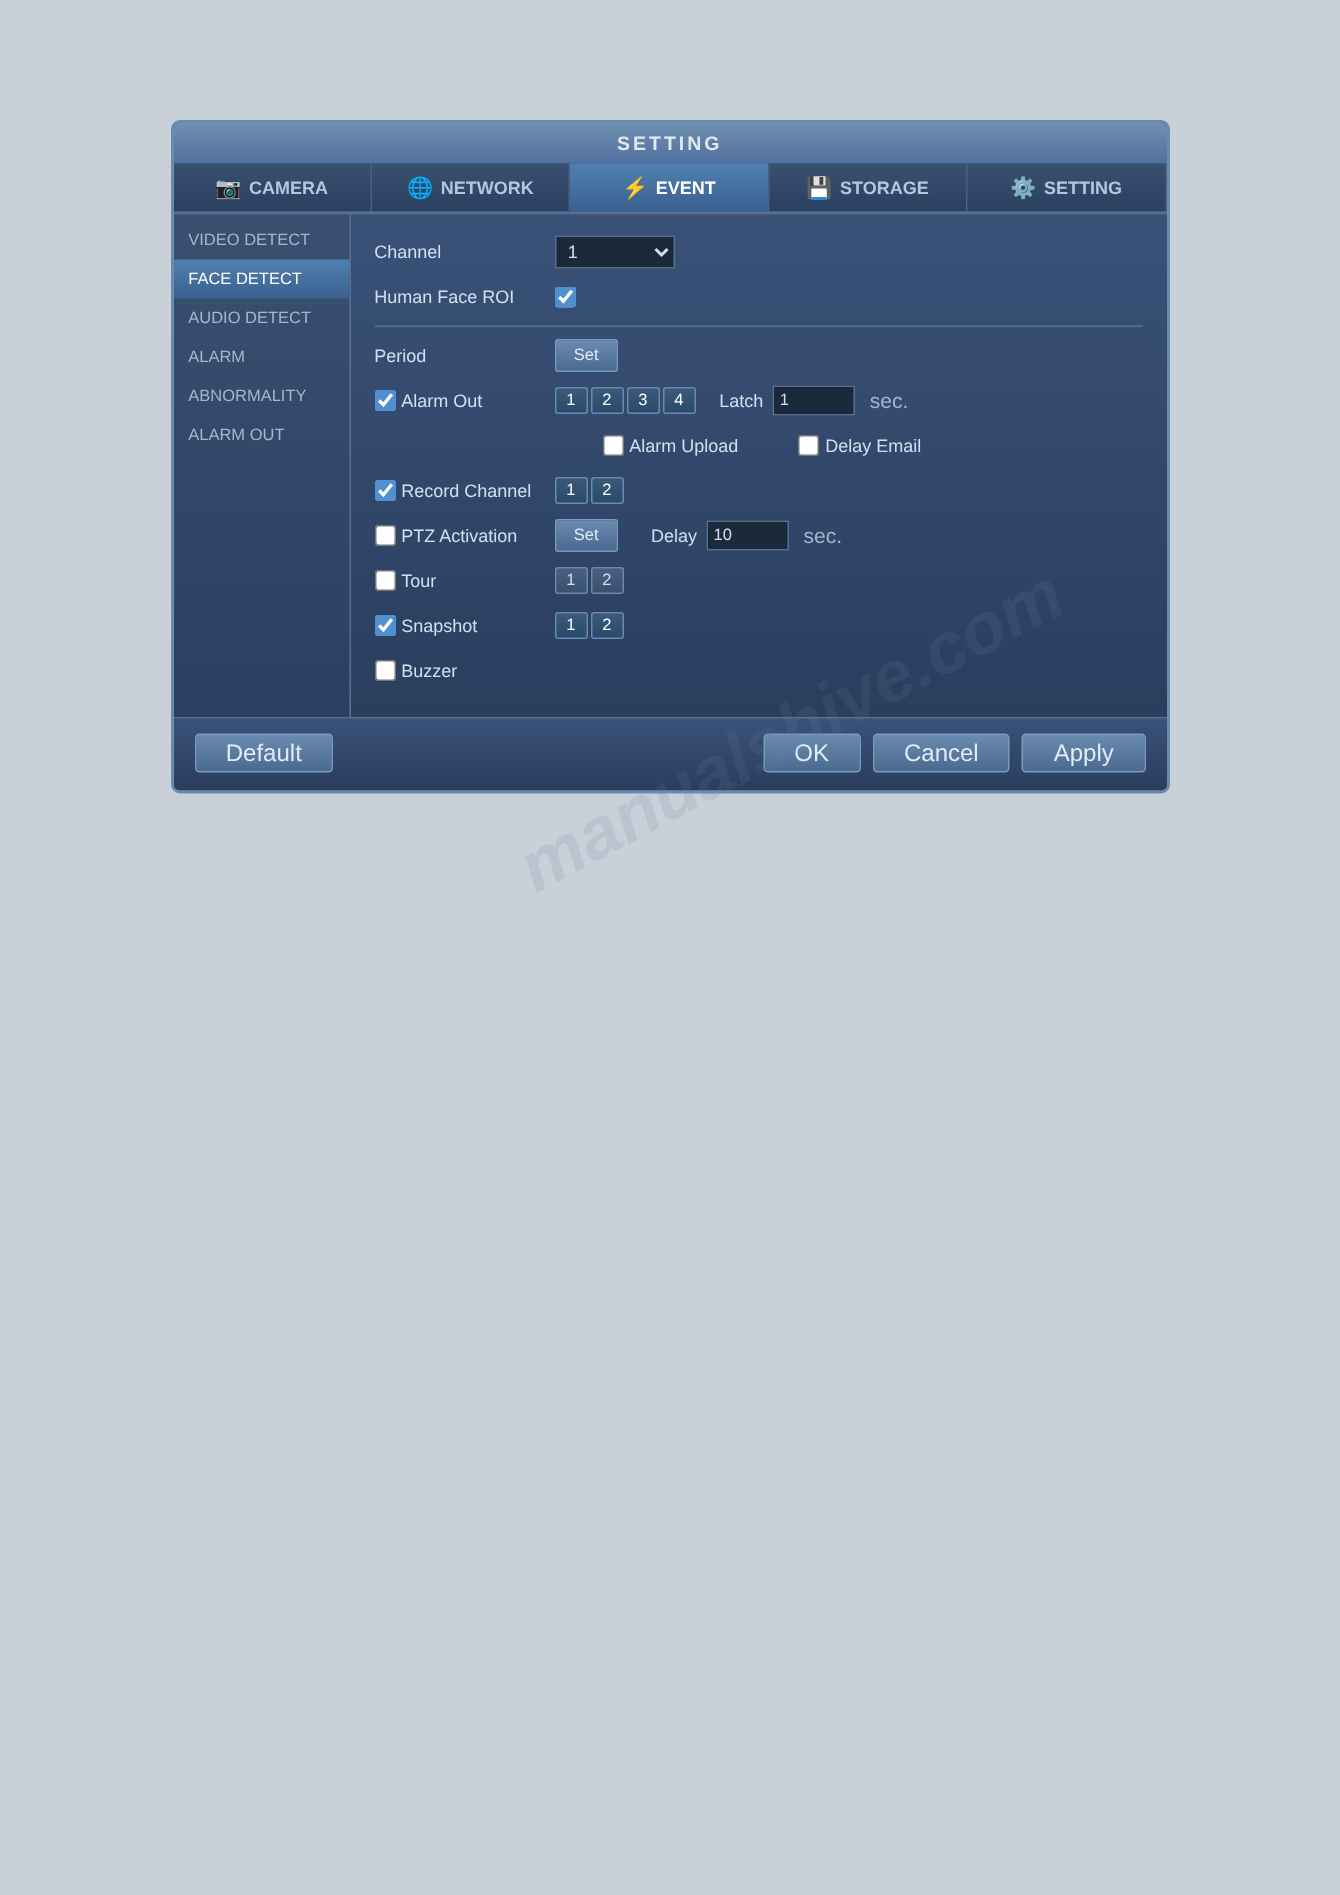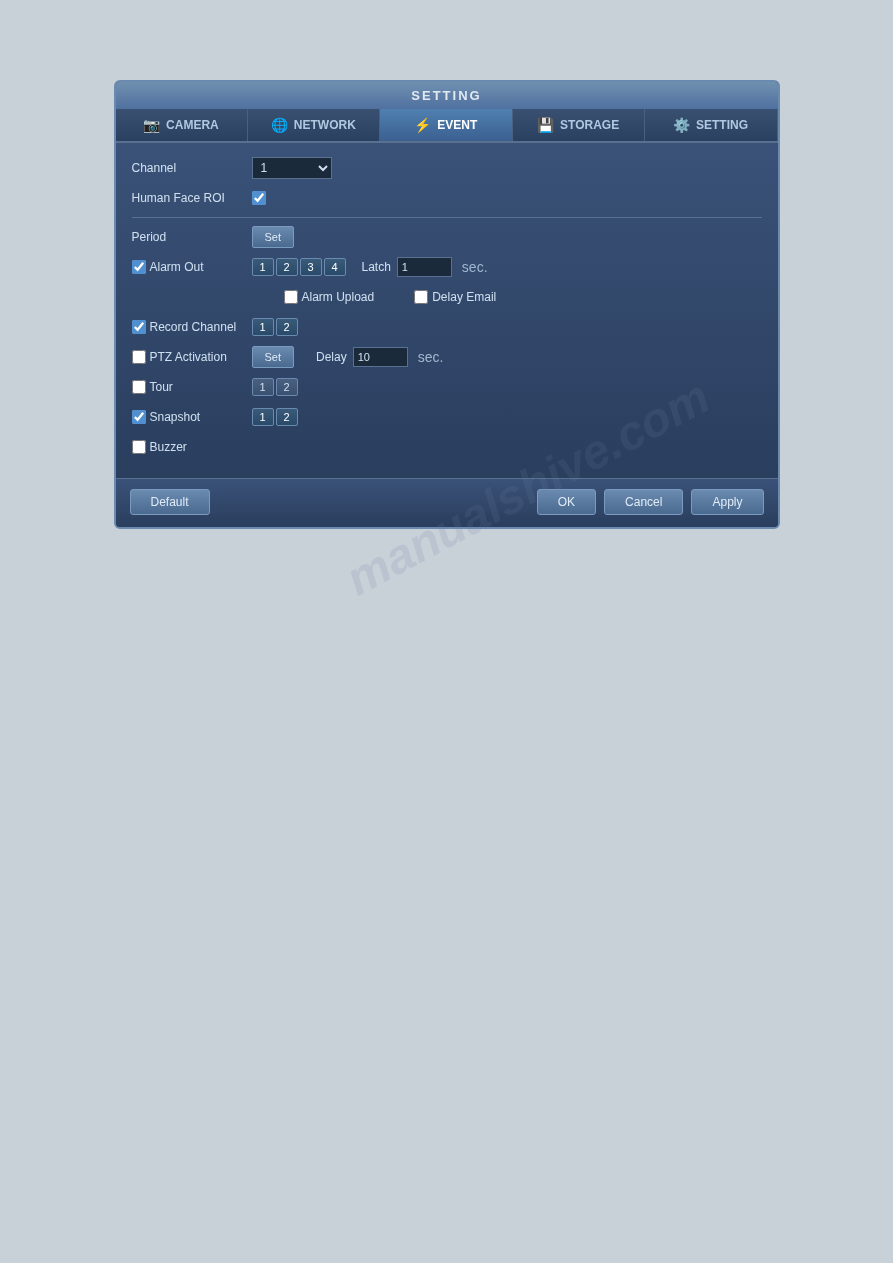--- a/index.html
+++ b/index.html
@@ -188,21 +188,21 @@
       padding: 10px 14px 12px 14px;
       background: linear-gradient(180deg, #3a5278 0%, #2a3e5e 100%);
       border-top: 1px solid #5a7090;
     }
 
     .btn-action {
       background: linear-gradient(180deg, #6a8ab0 0%, #4a6a90 100%);
       color: #e0ecf8;
       border: 1px solid #7a9ac0;
       padding: 4px 20px;
-      font-size: 12px;
+      font-size: 16px;
       cursor: pointer;
       border-radius: 3px;
       height: 26px;
     }
 
     .watermark {
       position: absolute;
       top: 400px;
       left: 50%;
       transform: translateX(-50%);
@@ -255,20 +255,40 @@
         <span>STORAGE</span>
       </div>
       <div class="tab">
         <span style="font-size:14px;">⚙️</span>
         <span>SETTING</span>
       </div>
     </div>
 
     <div class="content-area">
 
+      <div class="sidebar">
+        <div class="sidebar-item">
+          <span>VIDEO DETECT</span>
+        </div>
+        <div class="sidebar-item active">
+          <span>FACE DETECT</span>
+        </div>
+        <div class="sidebar-item">
+          <span>AUDIO DETECT</span>
+        </div>
+        <div class="sidebar-item">
+          <span>ALARM</span>
+        </div>
+        <div class="sidebar-item">
+          <span>ABNORMALITY</span>
+        </div>
+        <div class="sidebar-item">
+          <span>ALARM OUT</span>
+        </div>
+      </div>
 
       <div class="main-panel">
 
         <div class="form-row">
           <div class="form-label">Channel</div>
           <select class="dropdown">
             <option>1</option>
             <option>2</option>
             <option>3</option>
             <option>4</option>

